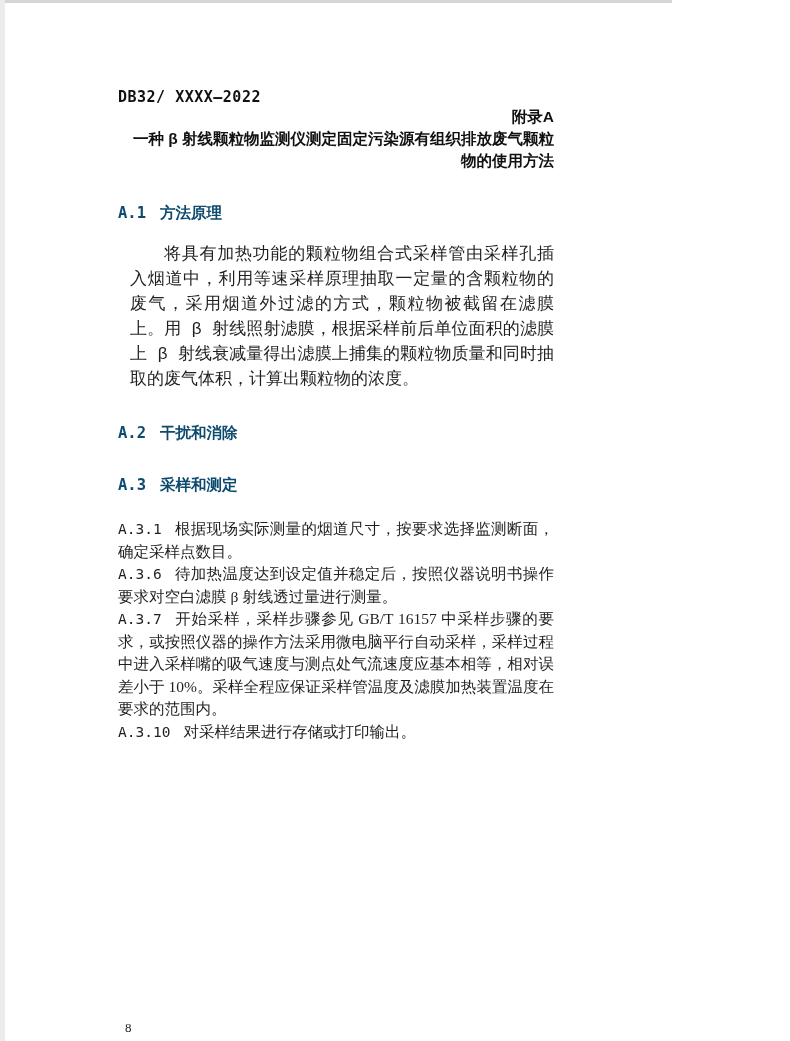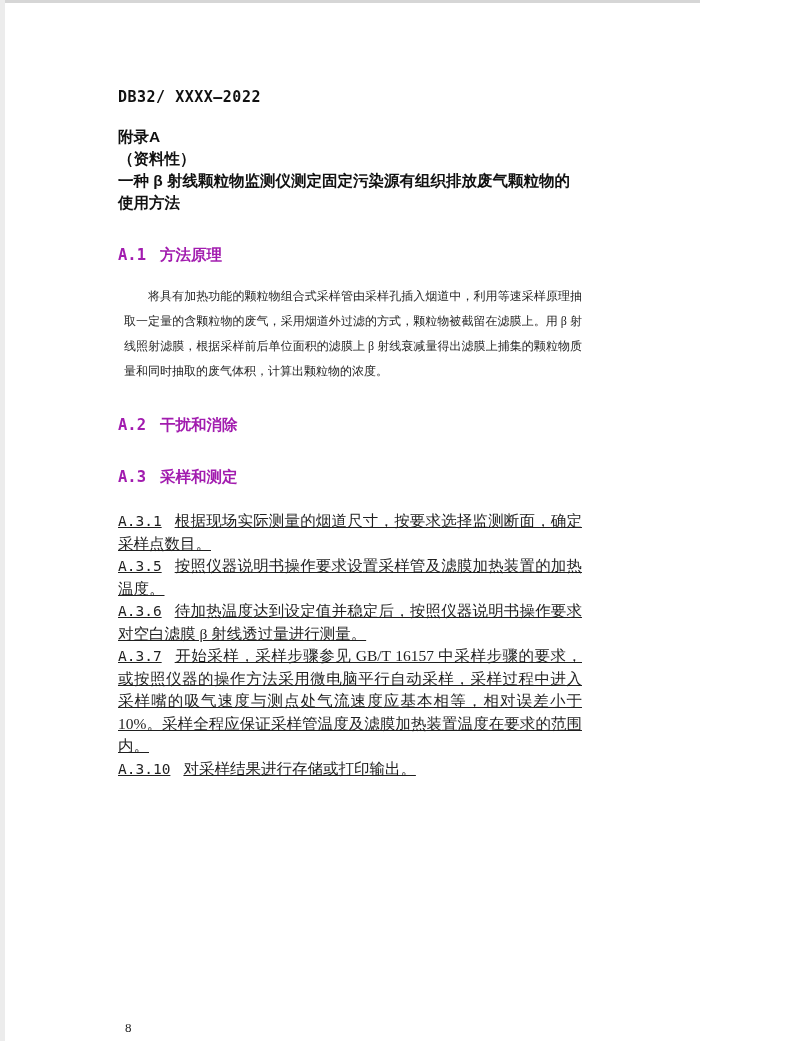--- a/index.html
+++ b/index.html
@@ -8,21 +8,20 @@
     background: #ffffff;
   }
   .page {
     position: relative;
     width: 672px;
     height: 1041px;
     background: #ffffff;
     overflow: hidden;
     color: #1f1f1f;
     font-family: "Liberation Serif", serif;
-    padding-left: 28px;
   }
   .edge-top {
     position: absolute;
     top: 0; left: 0; right: 0;
     height: 3px;
     background: #d6d6d6;
   }
   .edge-left {
     position: absolute;
     top: 0; left: 0; bottom: 0;
@@ -36,51 +35,50 @@
     top: 88px;
   }
   .doc-code {
     font-family: "DejaVu Sans Mono", monospace;
     font-weight: bold;
     font-size: 15px;
     letter-spacing: 0.5px;
     color: #111;
   }
   .appendix-head {
-    text-align: left;
-    margin-top: 20px;
+    text-align: right;
     font-family: "Liberation Sans", sans-serif;
     font-weight: bold;
     font-size: 15.5px;
     line-height: 22px;
     color: #111;
   }
   .appendix-head div { margin: 0; }
   .section-heading {
     margin: 30px 0 0 0;
     font-family: "Liberation Sans", sans-serif;
     font-weight: bold;
     font-size: 15.5px;
     line-height: 22px;
-    color: #a21caf;
+    color: #0c4a6e;
   }
   .section-heading .sec-num {
     font-family: "DejaVu Sans Mono", monospace;
     margin-right: 14px;
   }
   .body-para {
-    margin: 18px 0 0 6px;
-    font-size: 12px;
+    margin: 18px 0 0 12px;
+    font-size: 17px;
     line-height: 25px;
     text-indent: 2em;
     text-align: justify;
+    font-family: Liberation Mono, monospace;
   }
   .clauses {
     margin-top: 22px;
-    text-decoration: underline;
   }
   .clause {
     margin: 0;
     font-size: 15.5px;
     line-height: 22.5px;
     text-align: justify;
   }
   .clause .clause-num {
     font-family: "DejaVu Sans Mono", monospace;
     font-size: 14.5px;
@@ -102,21 +100,20 @@
 <div class="page">
   <div class="edge-top"></div>
   <div class="edge-left"></div>
 
   <div class="content">
 
     <div class="doc-code">DB32/ XXXX—2022</div>
 
     <div class="appendix-head">
       <div>附录A</div>
-      <div>（资料性）</div>
       <div>一种 β 射线颗粒物监测仪测定固定污染源有组织排放废气颗粒物的使用方法</div>
     </div>
 
     <section>
       <h2 class="section-heading">
         <span class="sec-num">A.1</span><span>方法原理</span>
       </h2>
       <p class="body-para">将具有加热功能的颗粒物组合式采样管由采样孔插入烟道中，利用等速采样原理抽取一定量的含颗粒物的废气，采用烟道外过滤的方式，颗粒物被截留在滤膜上。用 β 射线照射滤膜，根据采样前后单位面积的滤膜上 β 射线衰减量得出滤膜上捕集的颗粒物质量和同时抽取的废气体积，计算出颗粒物的浓度。</p>
     </section>
 
@@ -125,21 +122,20 @@
         <span class="sec-num">A.2</span><span>干扰和消除</span>
       </h2>
     </section>
 
     <section>
       <h2 class="section-heading">
         <span class="sec-num">A.3</span><span>采样和测定</span>
       </h2>
       <div class="clauses">
         <p class="clause"><span class="clause-num">A.3.1</span><span>根据现场实际测量的烟道尺寸，按要求选择监测断面，确定采样点数目。</span></p>
-        <p class="clause"><span class="clause-num">A.3.5</span><span>按照仪器说明书操作要求设置采样管及滤膜加热装置的加热温度。</span></p>
         <p class="clause"><span class="clause-num">A.3.6</span><span>待加热温度达到设定值并稳定后，按照仪器说明书操作要求对空白滤膜 β 射线透过量进行测量。</span></p>
         <p class="clause"><span class="clause-num">A.3.7</span><span>开始采样，采样步骤参见 GB/T 16157 中采样步骤的要求，或按照仪器的操作方法采用微电脑平行自动采样，采样过程中进入采样嘴的吸气速度与测点处气流速度应基本相等，相对误差小于 10%。采样全程应保证采样管温度及滤膜加热装置温度在要求的范围内。</span></p>
         <p class="clause"><span class="clause-num">A.3.10</span><span>对采样结果进行存储或打印输出。</span></p>
       </div>
     </section>
 
   </div>
 
   <div class="page-number">8</div>
 </div>

